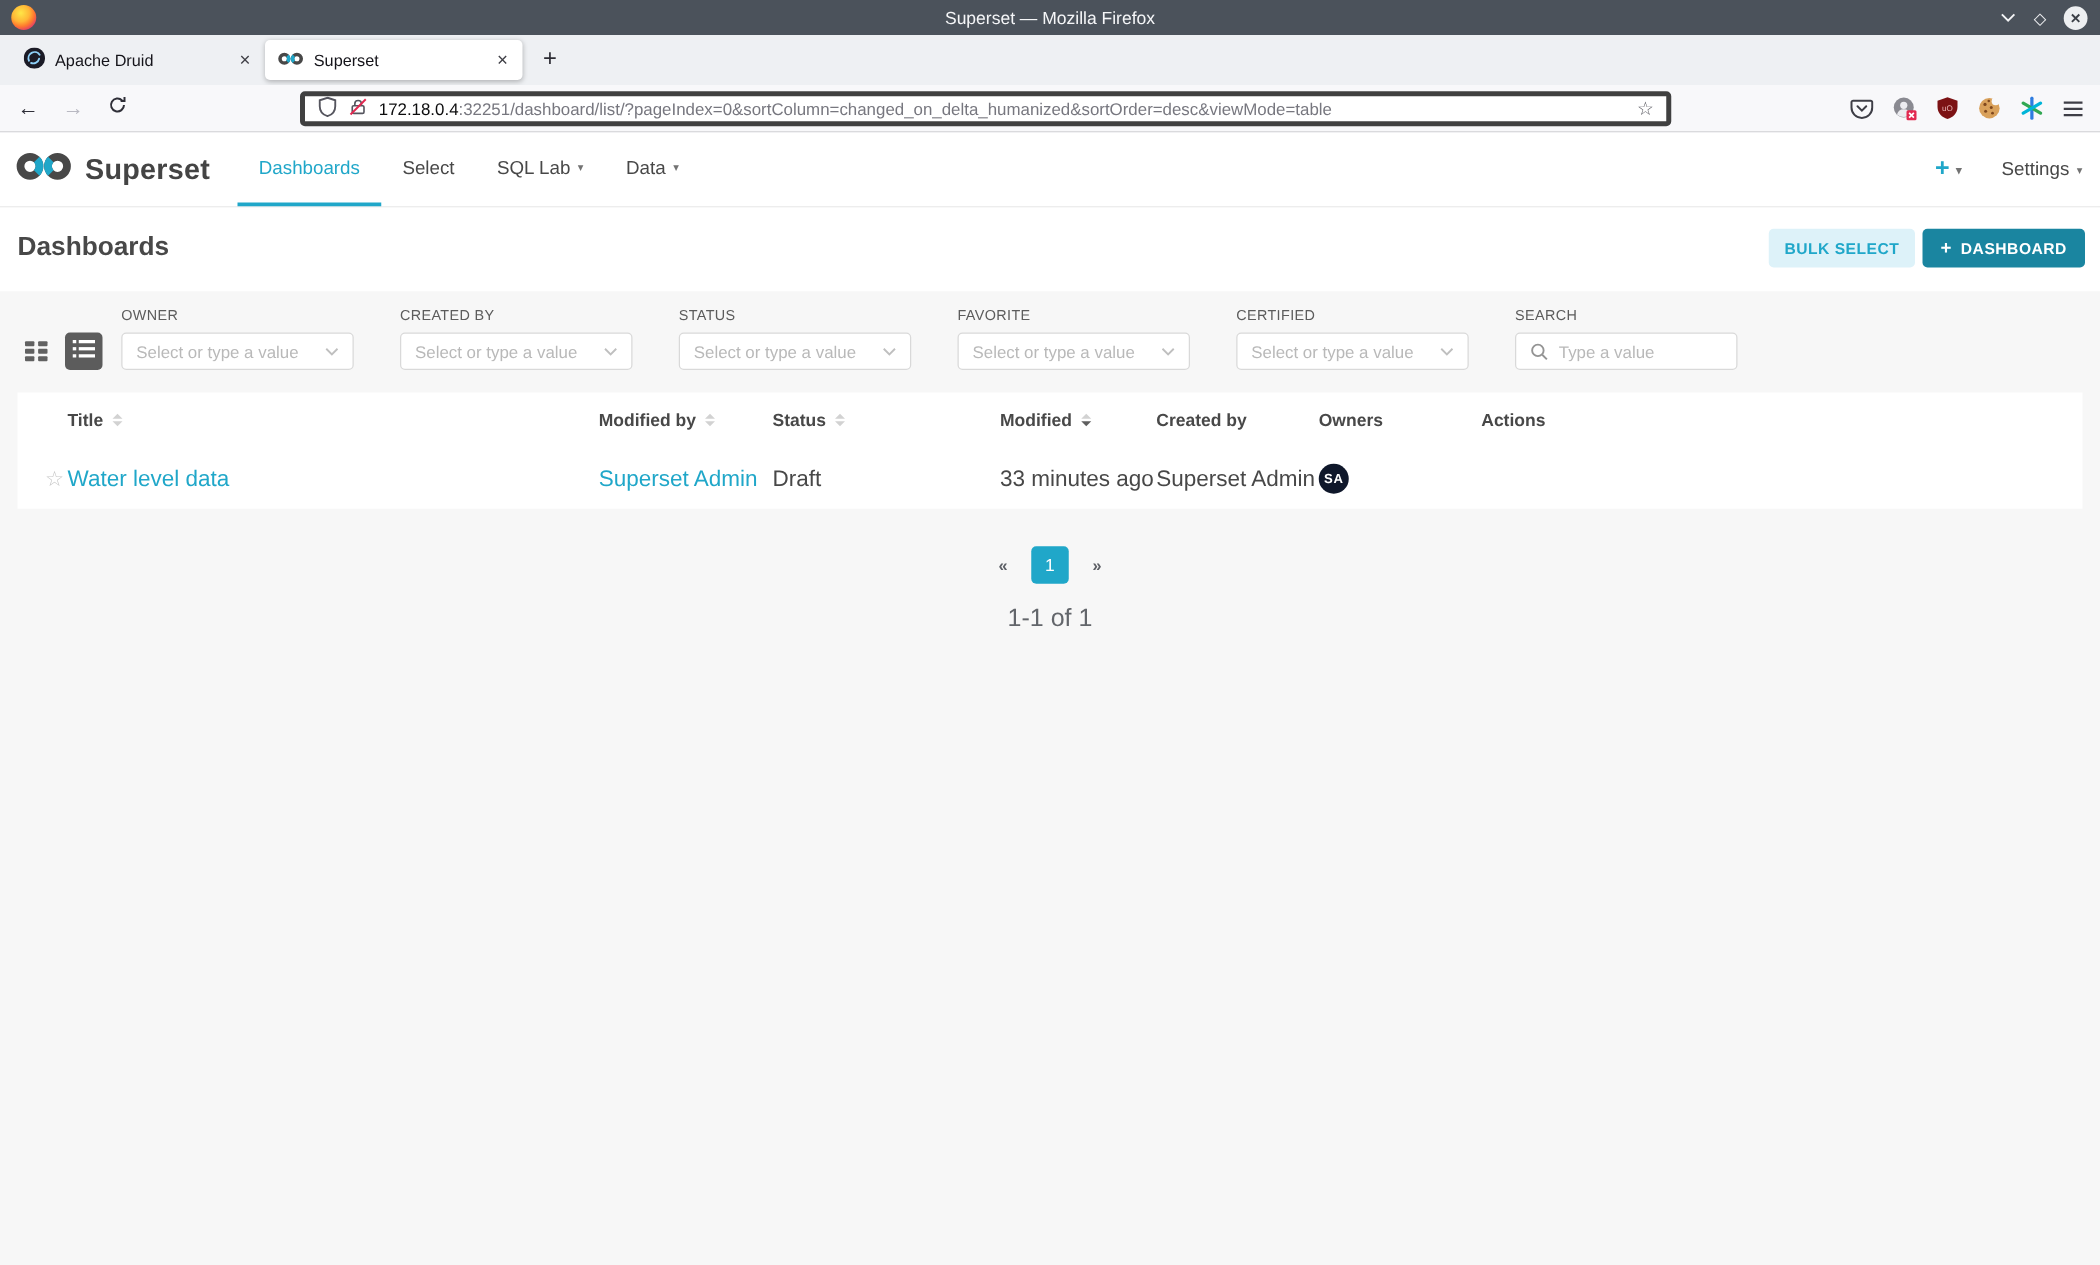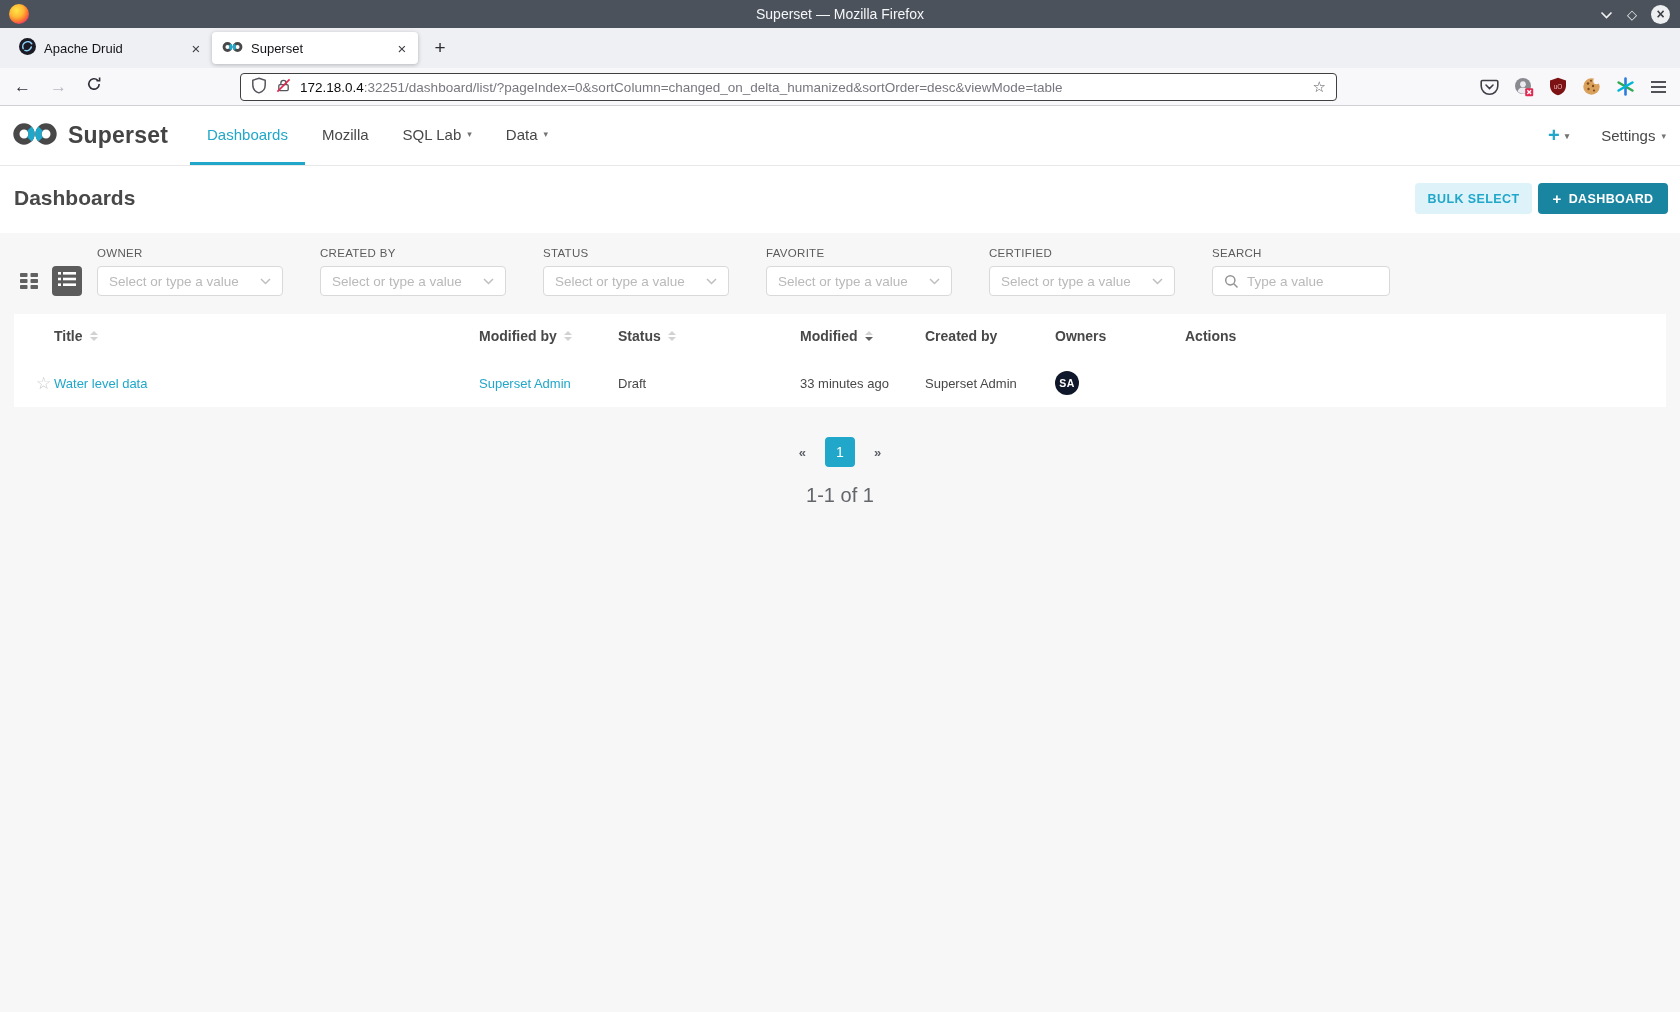--- a/index.html
+++ b/index.html
@@ -29,21 +29,21 @@
   .tab-close{margin-left:auto;font-size:15px;color:#3f3f46;width:16px;text-align:center}
   .newtab{position:absolute;left:428px;top:8px;width:24px;height:24px;font-size:19px;color:#2c2c33;
     display:flex;align-items:center;justify-content:center}
 
   
   .toolbar{position:absolute;top:68px;left:0;right:0;height:38px;background:#f8f8fa;border-bottom:1px solid #cfcfd4}
   .nav-glyph{position:absolute;top:0;height:37px;display:flex;align-items:center;font-size:17px;color:#2f2f38}
   .nav-back{left:14px}
   .nav-fwd{left:50px;color:#b9b9c2}
   .nav-reload{left:86px}
-  .urlbar{position:absolute;left:240px;top:5px;width:1097px;height:28px;background:#fff;border:1px solid #404040;
+  .urlbar{position:absolute;left:240px;top:5px;width:1097px;height:28px;background:#fff;border:4px solid #404040;
     border-radius:4px;display:flex;align-items:center;padding:0 10px;gap:9px;font-size:13.5px;white-space:nowrap}
   .url-host{color:#0c0c0d}
   .url-rest{color:#77777f;overflow:hidden;text-overflow:clip}
   .url-star{margin-left:auto;font-size:15px;color:#54545c}
   .tb-icons{position:absolute;right:13px;top:0;height:37px;display:flex;align-items:center;gap:15px}
   .tb-icons>span{display:flex;align-items:center}
 
   
   .ssnav{position:absolute;top:106px;left:0;right:0;height:60px;background:#fff;border-bottom:1px solid #e8e8e8;
     display:flex;align-items:stretch}
@@ -79,21 +79,21 @@
     font-family:"Liberation Sans",sans-serif}
   .selbox input::placeholder{color:#b9b9b9;opacity:1}
   .chev,.mag{display:flex;align-items:center}
 
   
   .card{position:absolute;left:14px;top:314px;width:1652px;height:93px;background:#fff}
   .thead{position:relative;height:44px}
   .trow{position:relative;height:49px}
   .cell{position:absolute;top:50%;transform:translateY(-50%);white-space:nowrap}
   .th{font-size:14px;font-weight:bold;color:#484848;display:flex;align-items:center}
-  .td{font-size:13px;color:#484848}
+  .td{font-size:18px;color:#484848}
   .c-star{left:22px}
   .c-title{left:40px}
   .c-mb{left:465px}
   .c-st{left:604px}
   .c-mo{left:786px}
   .c-cb{left:911px}
   .c-ow{left:1041px}
   .c-ac{left:1171px}
   .sort{display:inline-flex;flex-direction:column;gap:2px;margin-left:7px}
   .sort i{display:block;width:0;height:0;border-left:4px solid transparent;border-right:4px solid transparent}
@@ -253,21 +253,21 @@
               <path d="M28.63 6.63 A7.6 7.6 0 0 0 28.63 17.37" stroke="#20a7c9" stroke-width="6.2"></path>
             </g>
           </svg></span>
       <span class="brand-text" data-interactable="false">Superset</span>
     </div>
     <div class="ssnav-menu" data-interactable="false">
       <div class="ssnav-item active" data-interactable="true">
           <span data-interactable="false">Dashboards</span>
         </div>
       <div class="ssnav-item" data-interactable="true">
-          <span data-interactable="false">Mozilla</span>
+          <span data-interactable="false">Select</span>
         </div>
       <div class="ssnav-item" data-interactable="true">
           <span data-interactable="false">SQL Lab</span>
           <span class="caret" data-interactable="false">▾</span>
         </div>
       <div class="ssnav-item" data-interactable="true">
           <span data-interactable="false">Data</span>
           <span class="caret" data-interactable="false">▾</span>
         </div>
     </div>

